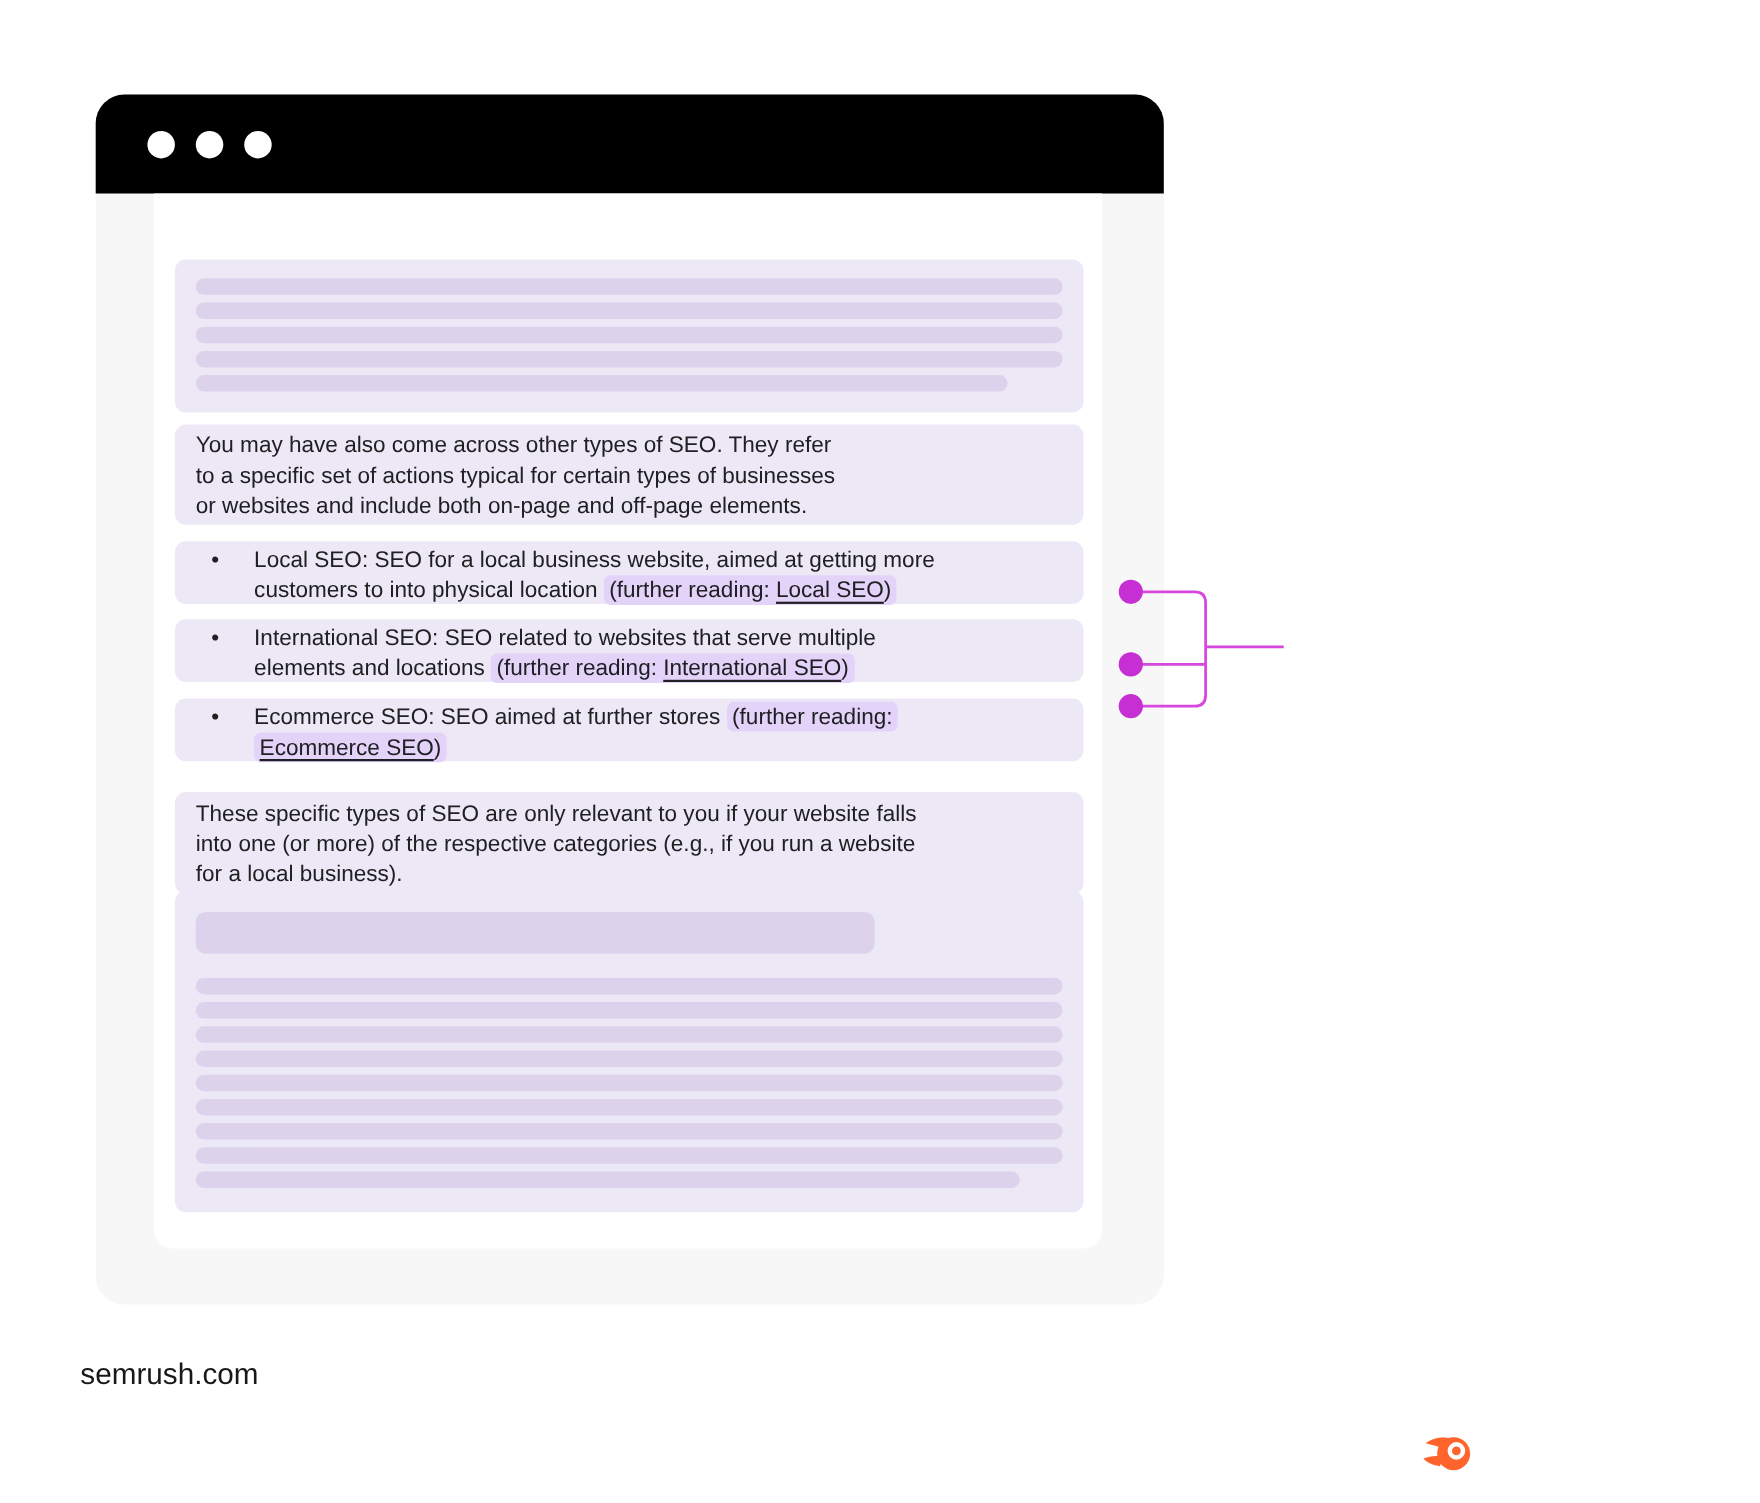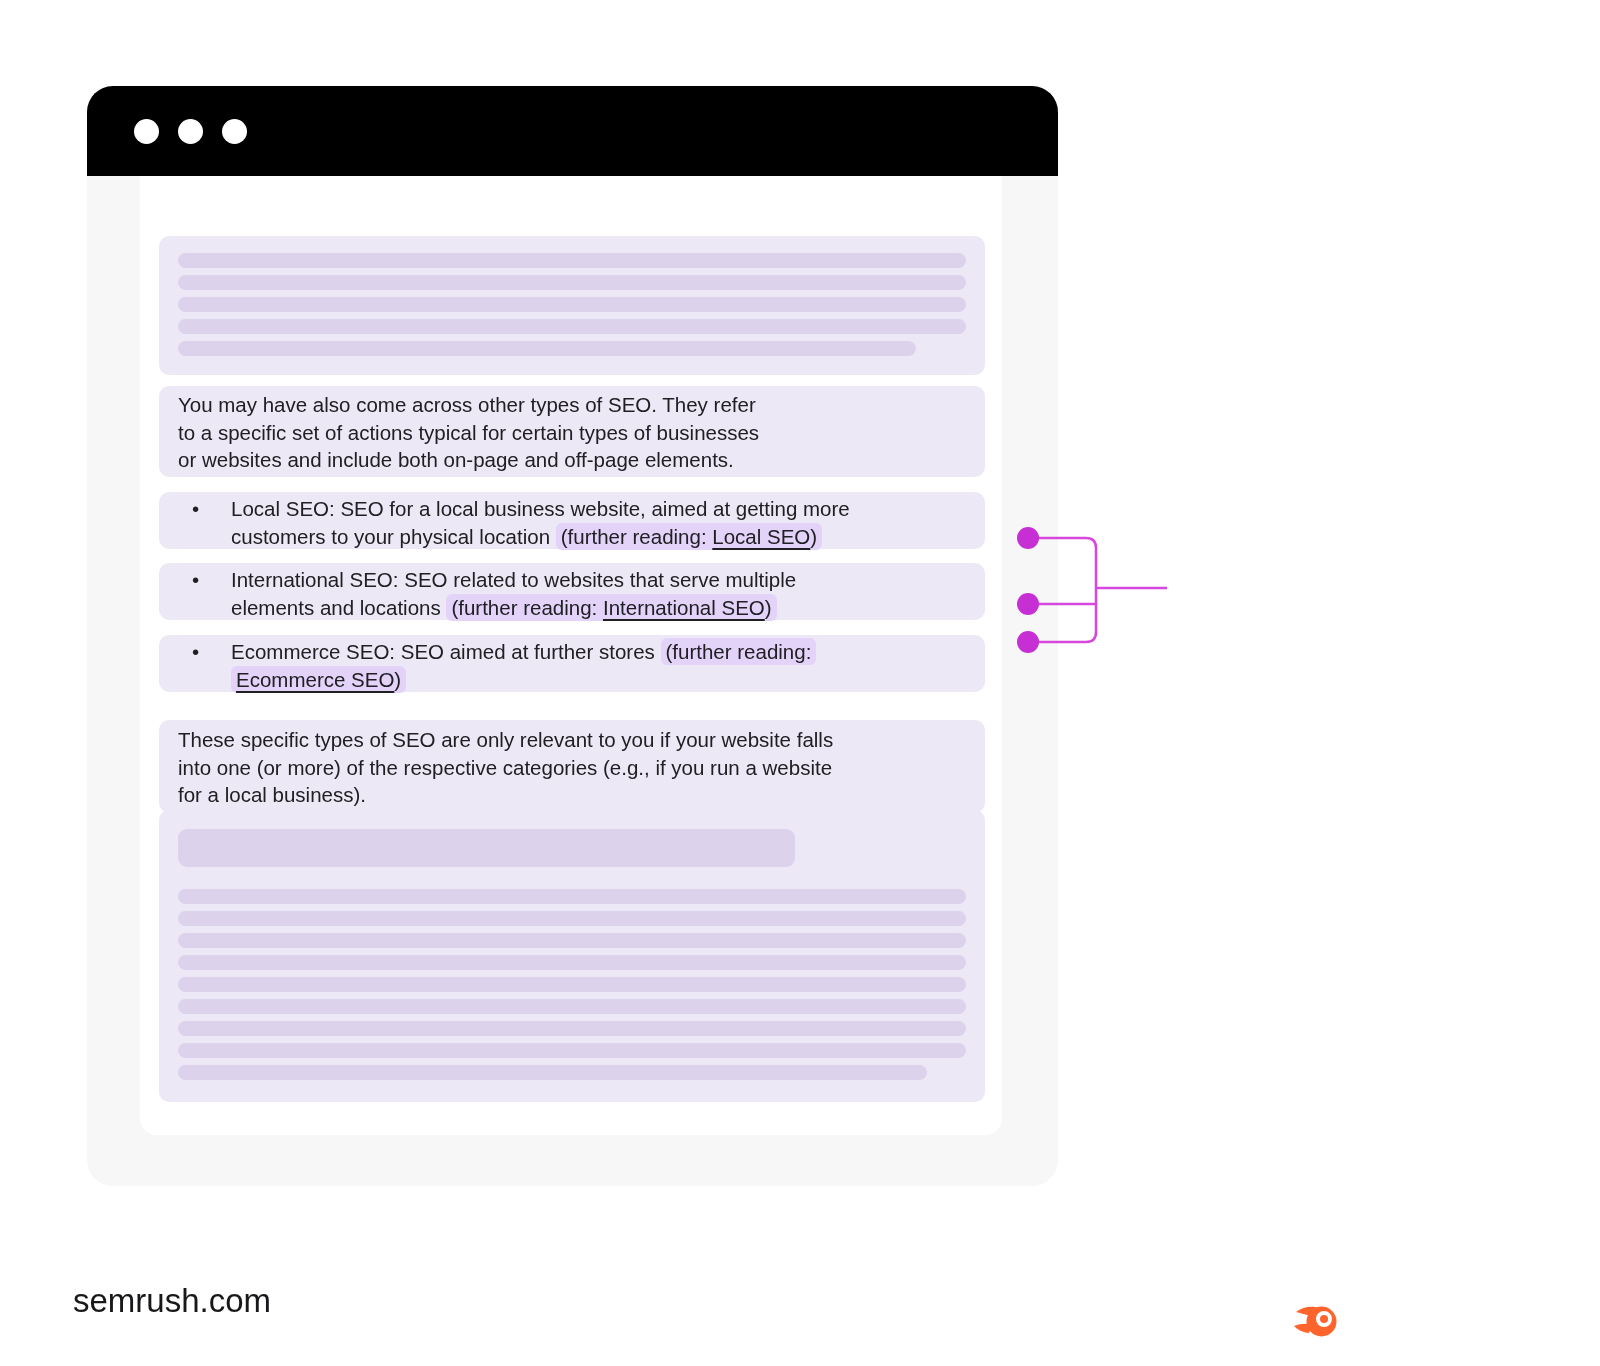--- a/index.html
+++ b/index.html
@@ -60,22 +60,22 @@
   .connector { position:absolute; left:1000px; top:500px; width:200px; height:170px; }
   .connector path { fill:none; stroke:var(--accentLine,#d747de); stroke-width:2.5; }
   .connector circle { fill:var(--accentDot,#c62fd3); }
   .annotation {
     position:absolute; left:1190px; top:551px;
     font-size:28px; line-height:37px; color:var(--heavyText,#18181b);
     white-space:pre-line;
   }
   
   .source-url {
-    position:absolute; left:73px; top:1282px;
-    font-size:33px; color:var(--heavyText,#18181b);
+    position:absolute; left:73px; top:1234px;
+    font-size:27px; color:var(--heavyText,#18181b);
   }
   .logo {
     position:absolute; left:1293px; top:1302px; height:38px;
     display:flex; align-items:center; gap:25px;
   }
   .logo-word {
     font-size:27px; font-weight:800; letter-spacing:1.5px;
     color:var(--heavyText,#18181b);
   }
   .logo-icon svg { display:block; }
@@ -105,21 +105,21 @@
 
       <div class="block para-intro">
         <div class="para-text">You may have also come across other types of SEO. They refer
 to a specific set of actions typical for certain types of businesses
 or websites and include both on-page and off-page elements.</div>
       </div>
 
       <div class="block bullet bullet-1">
         <span class="marker">•</span>
         <span>Local SEO: SEO for a local business website, aimed at getting more</span><br>
-        <span>customers to your physical location </span><span class="hl"><span>(further reading: </span><span class="link">Local SEO</span><span>)</span></span>
+        <span>customers to into physical location </span><span class="hl"><span>(further reading: </span><span class="link">Local SEO</span><span>)</span></span>
       </div>
 
       <div class="block bullet bullet-2">
         <span class="marker">•</span>
         <span>International SEO: SEO related to websites that serve multiple</span><br>
         <span>elements and locations </span><span class="hl"><span>(further reading: </span><span class="link">International SEO</span><span>)</span></span>
       </div>
 
       <div class="block bullet bullet-3">
         <span class="marker">•</span>

